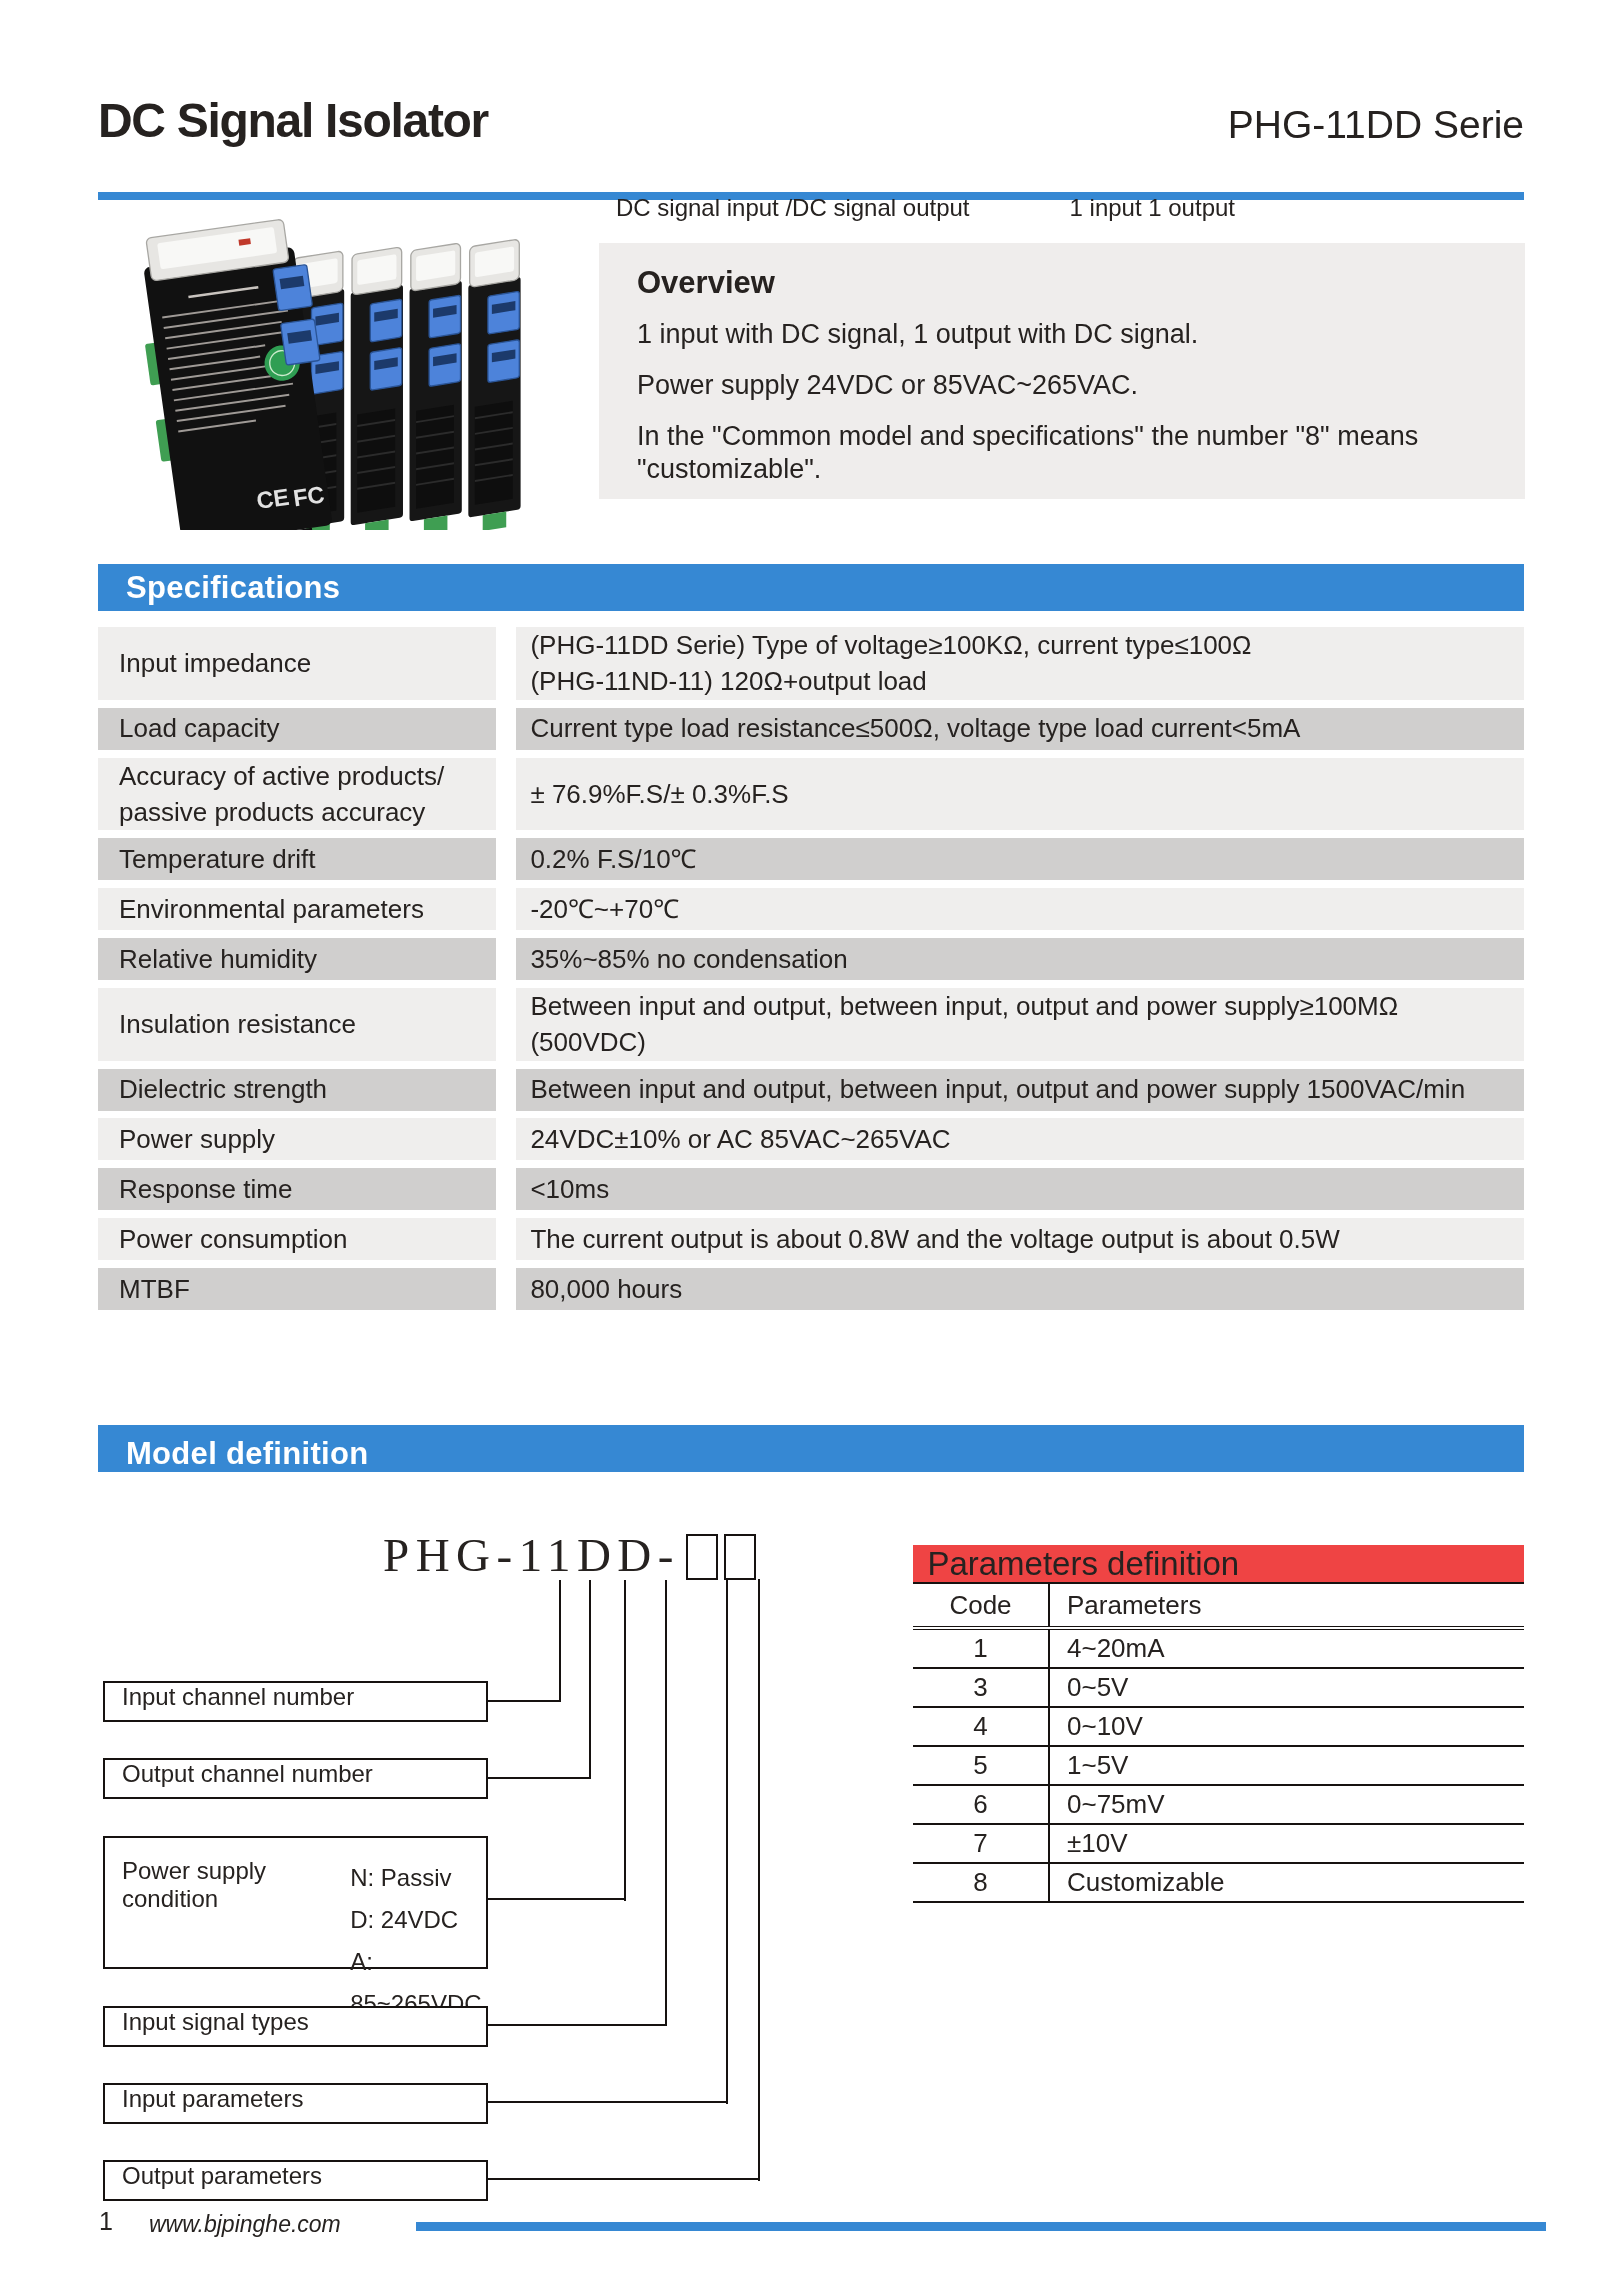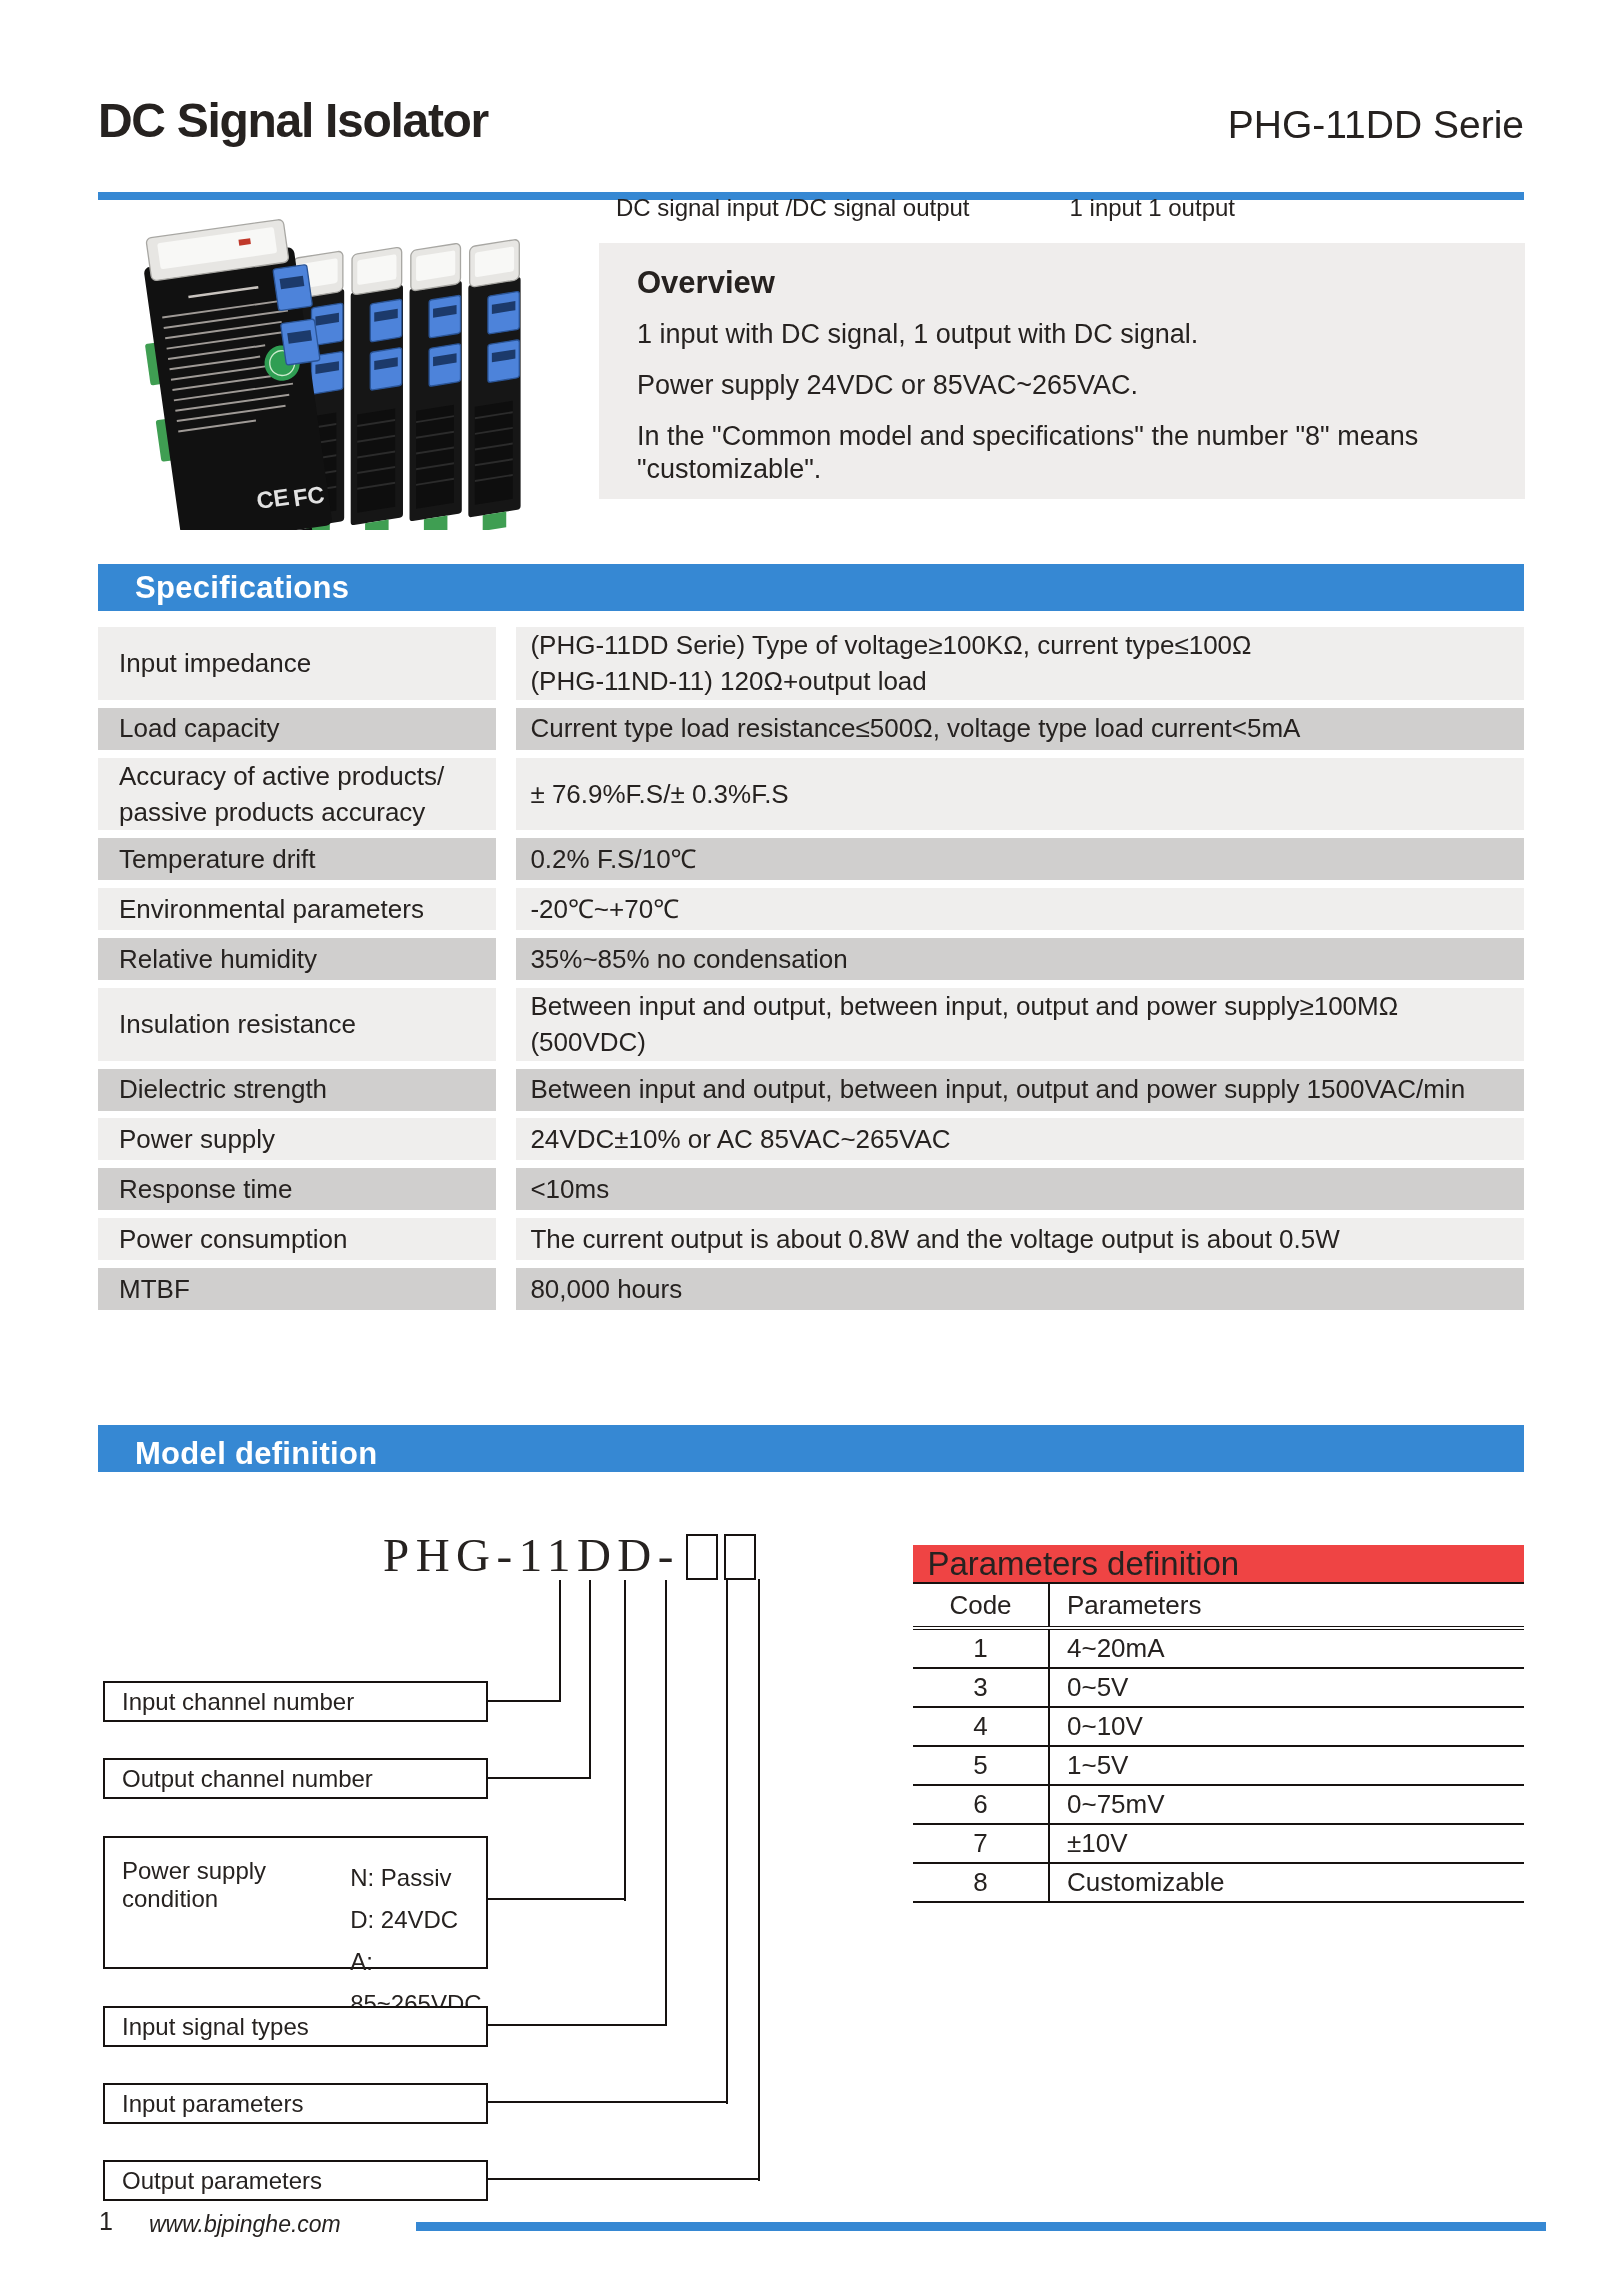--- a/index.html
+++ b/index.html
@@ -24,40 +24,40 @@
   .intro-heading{left:616px;top:195px;display:flex;gap:100px;font-size:24px;line-height:1.1;}
   .overview-box{left:599px;top:243px;width:926px;height:256px;background:#efedec;box-sizing:border-box;padding:22px 26px 0 38px;}
   .overview-title{font-size:31px;font-weight:bold;margin:0 0 6.5px 0;}
   .overview-line{font-size:27px;margin-top:17px;line-height:1.25;}
 
   
   .photo{left:101px;top:200px;}
 
   
   .section-bar{width:1426px;height:47px;background:#3688d3;display:flex;align-items:center;}
-  .section-bar span{color:#ffffff;font-size:31px;font-weight:bold;padding-left:37px;letter-spacing:0.3px;}
+  .section-bar span{color:#ffffff;font-size:31px;font-weight:bold;padding-left:28px;letter-spacing:0.3px;}
   .spec-bar{left:98px;top:564px;}
   .model-bar{left:98px;top:1425px;align-items:flex-end;}
 
   
   .spec-table{left:98px;top:627px;width:1426px;}
   .spec-row{display:flex;margin-bottom:7.9px;}
   .spec-row > div{display:flex;align-items:center;min-height:42px;font-size:26px;line-height:1.4;white-space:pre-line;box-sizing:border-box;}
   .spec-label{width:398px;padding-left:21px;margin-right:20px;flex:none;}
   .spec-value{flex:1;padding-left:14.4px;padding-right:13px;}
   .spec-row:nth-child(odd) > div{background:#efeeed;}
   .spec-row:nth-child(even) > div{background:#d0cfce;}
   .spec-row.tall > div{min-height:72px;}
 
   
   .model-code{left:383px;top:1532px;display:flex;align-items:flex-start;}
   .model-code-text{font-family:"Liberation Serif",serif;font-size:47px;letter-spacing:6.5px;line-height:1;}
   .code-box{width:27.5px;height:42px;border:2.6px solid #161210;margin-left:6.5px;margin-top:2px;box-sizing:content-box;}
   .callout{left:103px;width:385px;border:2px solid #161210;background:#fff;box-sizing:border-box;
-           display:flex;align-items:center;padding-left:17px;font-size:24px;}
+           display:flex;align-items:flex-start;padding-left:17px;font-size:24px;}
   .callout.single{height:41px;}
   .callout.multi{height:133px;align-items:flex-start;padding-top:19px;}
   .callout .opts{margin-left:19.6px;white-space:pre-line;line-height:1.75;}
   .vl{position:absolute;width:2px;background:#161210;}
   .hl{position:absolute;height:2px;background:#161210;}
 
   
   .ptable{left:913px;top:1545px;width:611px;}
   .ptable-title{height:37px;background:#ef4444;display:flex;align-items:center;padding-left:14.4px;font-size:33px;box-sizing:border-box;}
   .ptable-rows{border-top:2px solid #161210;}

